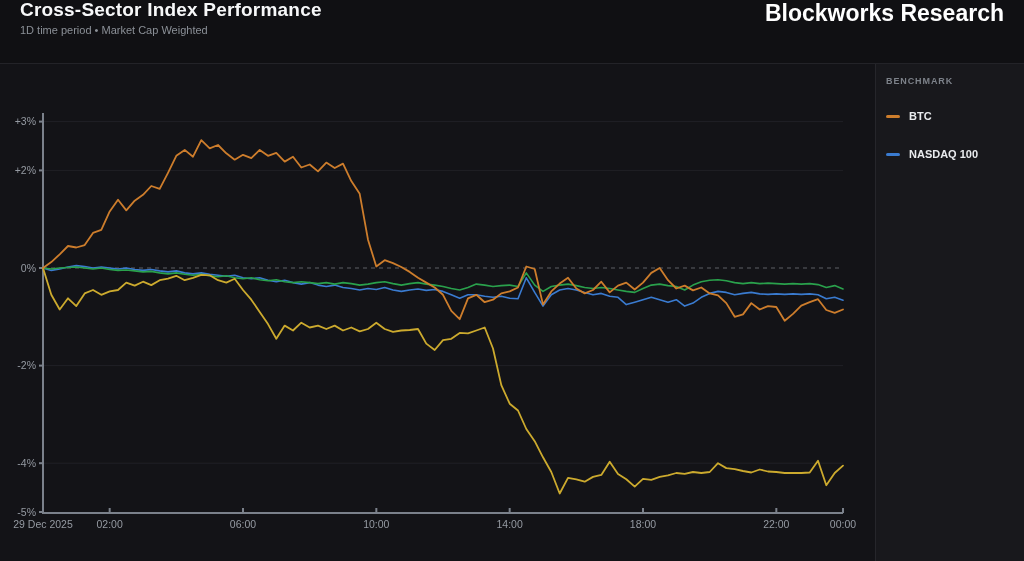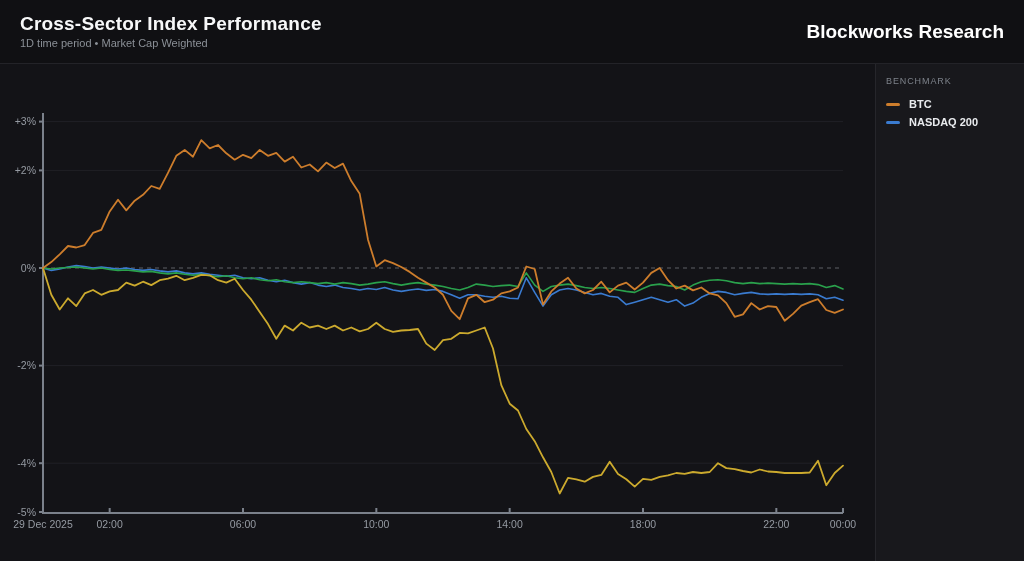--- a/index.html
+++ b/index.html
@@ -1,29 +1,29 @@
 <!DOCTYPE html>
 <html><head>
 <meta charset="utf-8">
 <style>
   html,body{margin:0;padding:0;background:#0e0e11;}
   *{box-sizing:border-box;}
   .page{width:1024px;height:561px;background:#131316;font-family:"Liberation Sans",sans-serif;
         display:flex;flex-direction:column;overflow:hidden;}
   .hdr{height:64px;background:#101013;border-bottom:1px solid #232328;
-       display:flex;align-items:center;justify-content:space-between;padding:0 20px;flex:0 0 auto;}
+       display:flex;align-items:flex-start;justify-content:space-between;padding:0 20px;flex:0 0 auto;}
   .hdr-left{display:flex;flex-direction:column;gap:3px;}
   .title{color:#f7f8f9;font-size:19px;font-weight:700;letter-spacing:.2px;line-height:1.1;}
   .subtitle{color:#8b9097;font-size:11px;}
-  .brand{color:#ffffff;font-size:19px;font-weight:700;}
+  .brand{color:#ffffff;font-size:23px;font-weight:700;}
   .main{flex:1;display:flex;min-height:0;}
   .chart-panel{width:875px;background:#131317;position:relative;}
   .legend-panel{width:149px;background:#18181c;border-left:1px solid #26262b;padding:12px 8px 0 10px;}
-  .legend-heading{color:#7d828a;font-size:9px;font-weight:400;letter-spacing:.9px;margin-bottom:9px;}
-  .legend-item{display:flex;align-items:center;gap:9px;height:18px;cursor:pointer;}
+  .legend-heading{color:#7d828a;font-size:9px;font-weight:700;letter-spacing:.9px;margin-bottom:21px;}
+  .legend-item{display:flex;align-items:center;gap:9px;height:18px;cursor:pointer;margin-top:20px;}
   .legend-swatch{width:14px;height:3px;border-radius:2px;flex:0 0 auto;}
   .legend-label{color:#e9ebee;font-size:11px;font-weight:700;}
   svg text{font-family:"Liberation Sans",sans-serif;}
 </style>
 </head>
 <body>
 
 <div class="page">
   <div class="hdr">
     <div class="hdr-left">
@@ -79,18 +79,18 @@
     </div>
     <div class="legend-panel">
       <div class="legend-heading">BENCHMARK</div>
       <div id="legend-items">
           <div class="legend-item">
             <span class="legend-swatch" style="background: rgb(205, 125, 44);"></span>
             <span class="legend-label">BTC</span>
           </div>
           <div class="legend-item">
             <span class="legend-swatch" style="background: rgb(58, 123, 208);"></span>
-            <span class="legend-label">NASDAQ 200</span>
+            <span class="legend-label">NASDAQ 100</span>
           </div>
         </div>
     </div>
   </div>
 </div>
 
 </body></html>

